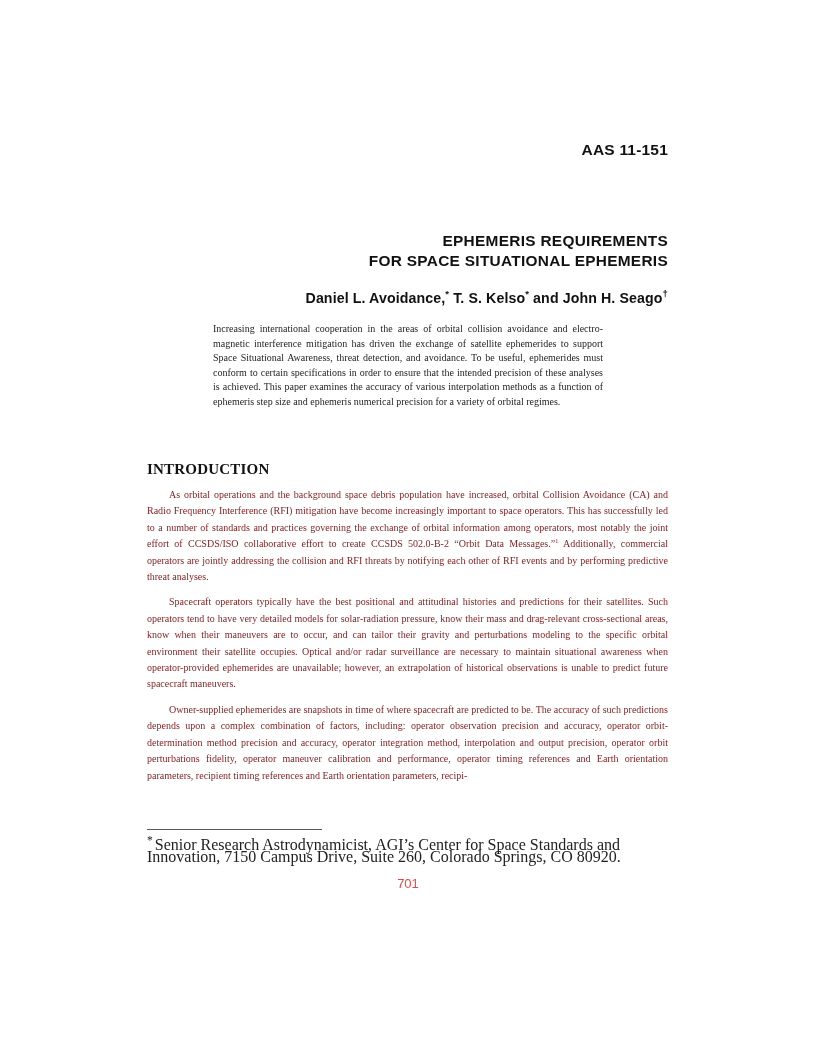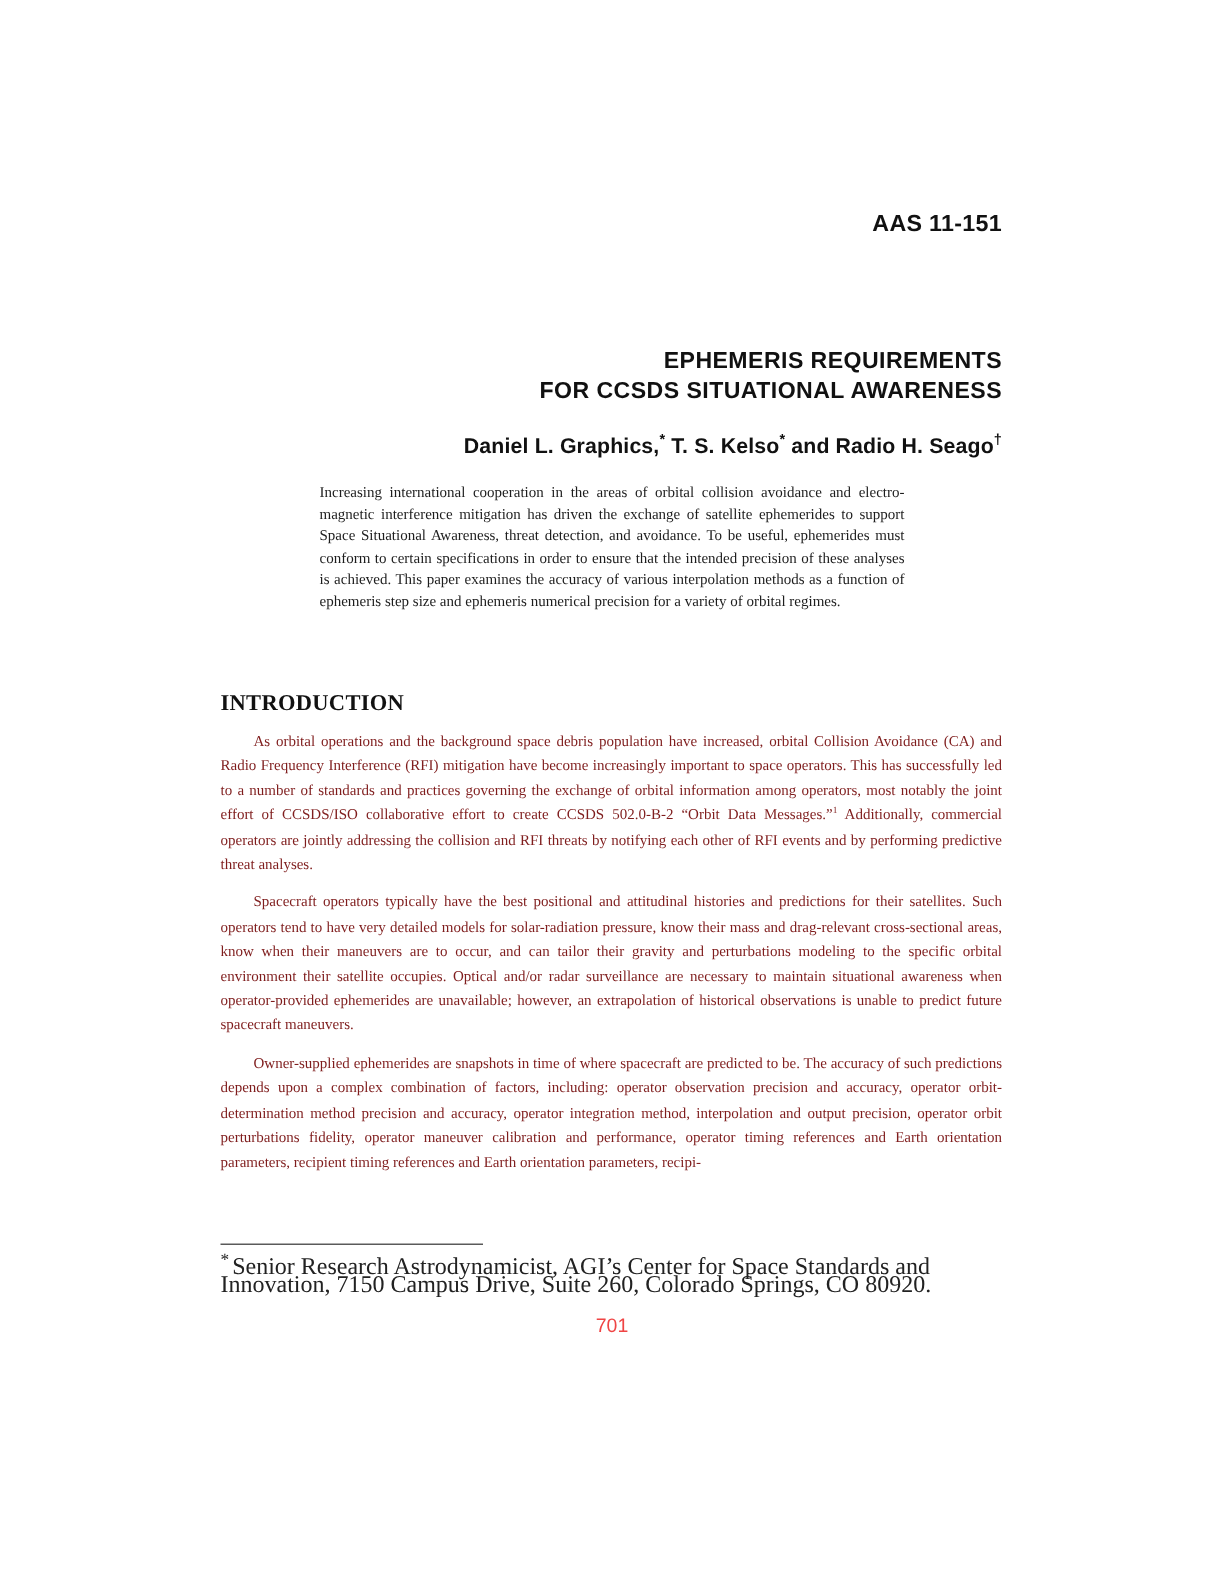--- a/index.html
+++ b/index.html
@@ -155,24 +155,24 @@
 </head>
 <body>
 
 <div class="page">
 
   <div class="aas-number">AAS 11-151</div>
 
   <div class="title-block">
     <div class="paper-title">
       <span class="title-line">EPHEMERIS REQUIREMENTS</span>
-      <span class="title-line">FOR CCSDS SITUATIONAL AWARENESS</span>
+      <span class="title-line">FOR SPACE SITUATIONAL EPHEMERIS</span>
     </div>
     <div class="authors">
-      <span>Daniel L. Graphics,</span><sup>*</sup><span> T. S. Kelso</span><sup>*</sup><span> and Radio H. Seago</span><sup>†</sup>
+      <span>Daniel L. Avoidance,</span><sup>*</sup><span> T. S. Kelso</span><sup>*</sup><span> and John H. Seago</span><sup>†</sup>
     </div>
   </div>
 
   <div class="abstract">Increasing international cooperation in the areas of orbital collision avoidance and electro-magnetic interference mitigation has driven the exchange of satellite ephemerides to support Space Situational Awareness, threat detection, and avoidance. To be useful, ephemerides must conform to certain specifications in order to ensure that the intended precision of these analyses is achieved. This paper examines the accuracy of various interpolation methods as a function of ephemeris step size and ephemeris numerical precision for a variety of orbital regimes.</div>
 
   <div class="body-col">
     <h2 class="section-head">INTRODUCTION</h2>
 
     <p class="body-par"><span>As orbital operations and the background space debris population have increased, orbital Collision Avoidance (CA) and Radio Frequency Interference (RFI) mitigation have become increasingly important to space operators. This has successfully led to a number of standards and practices governing the exchange of orbital information among operators, most notably the joint effort of CCSDS/ISO collaborative effort to create CCSDS 502.0-B-2 “Orbit Data Messages.”</span><sup>1</sup><span> Additionally, commercial operators are jointly addressing the collision and RFI threats by notifying each other of RFI events and by performing predictive threat analyses.</span></p>
 

